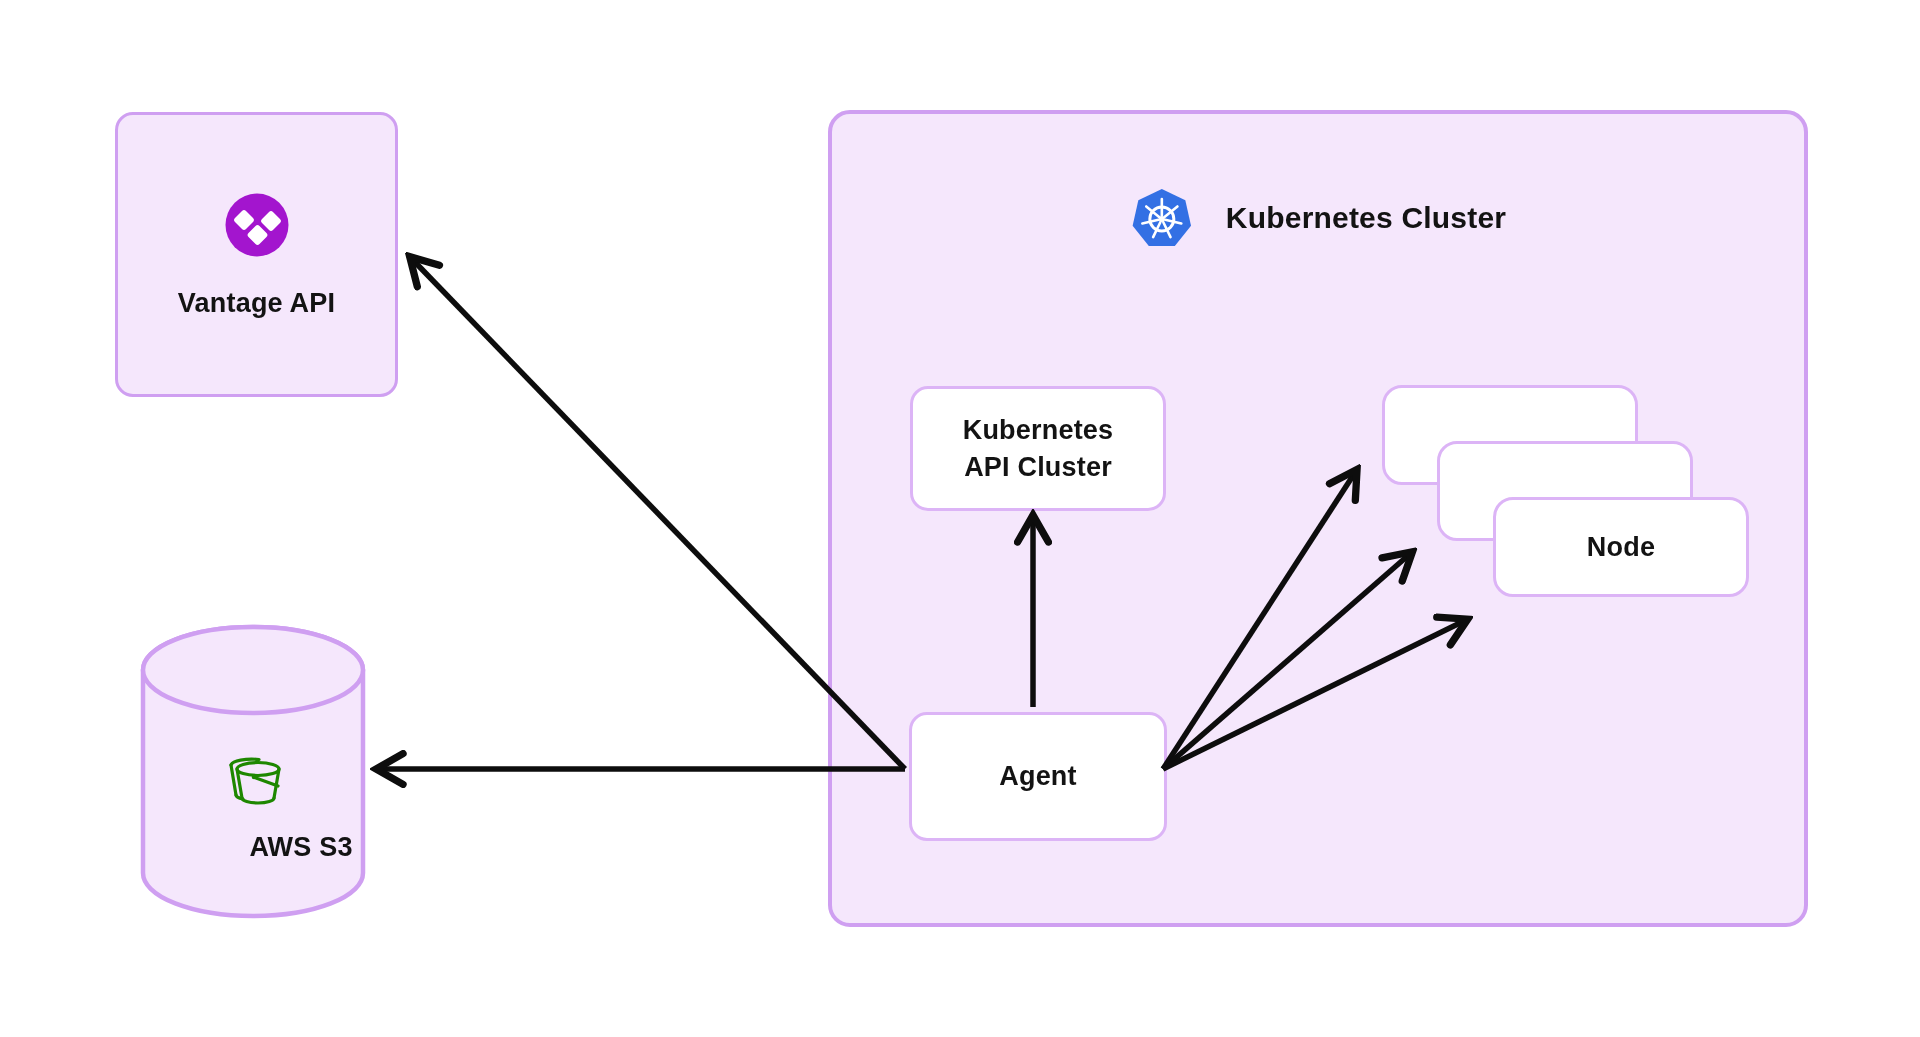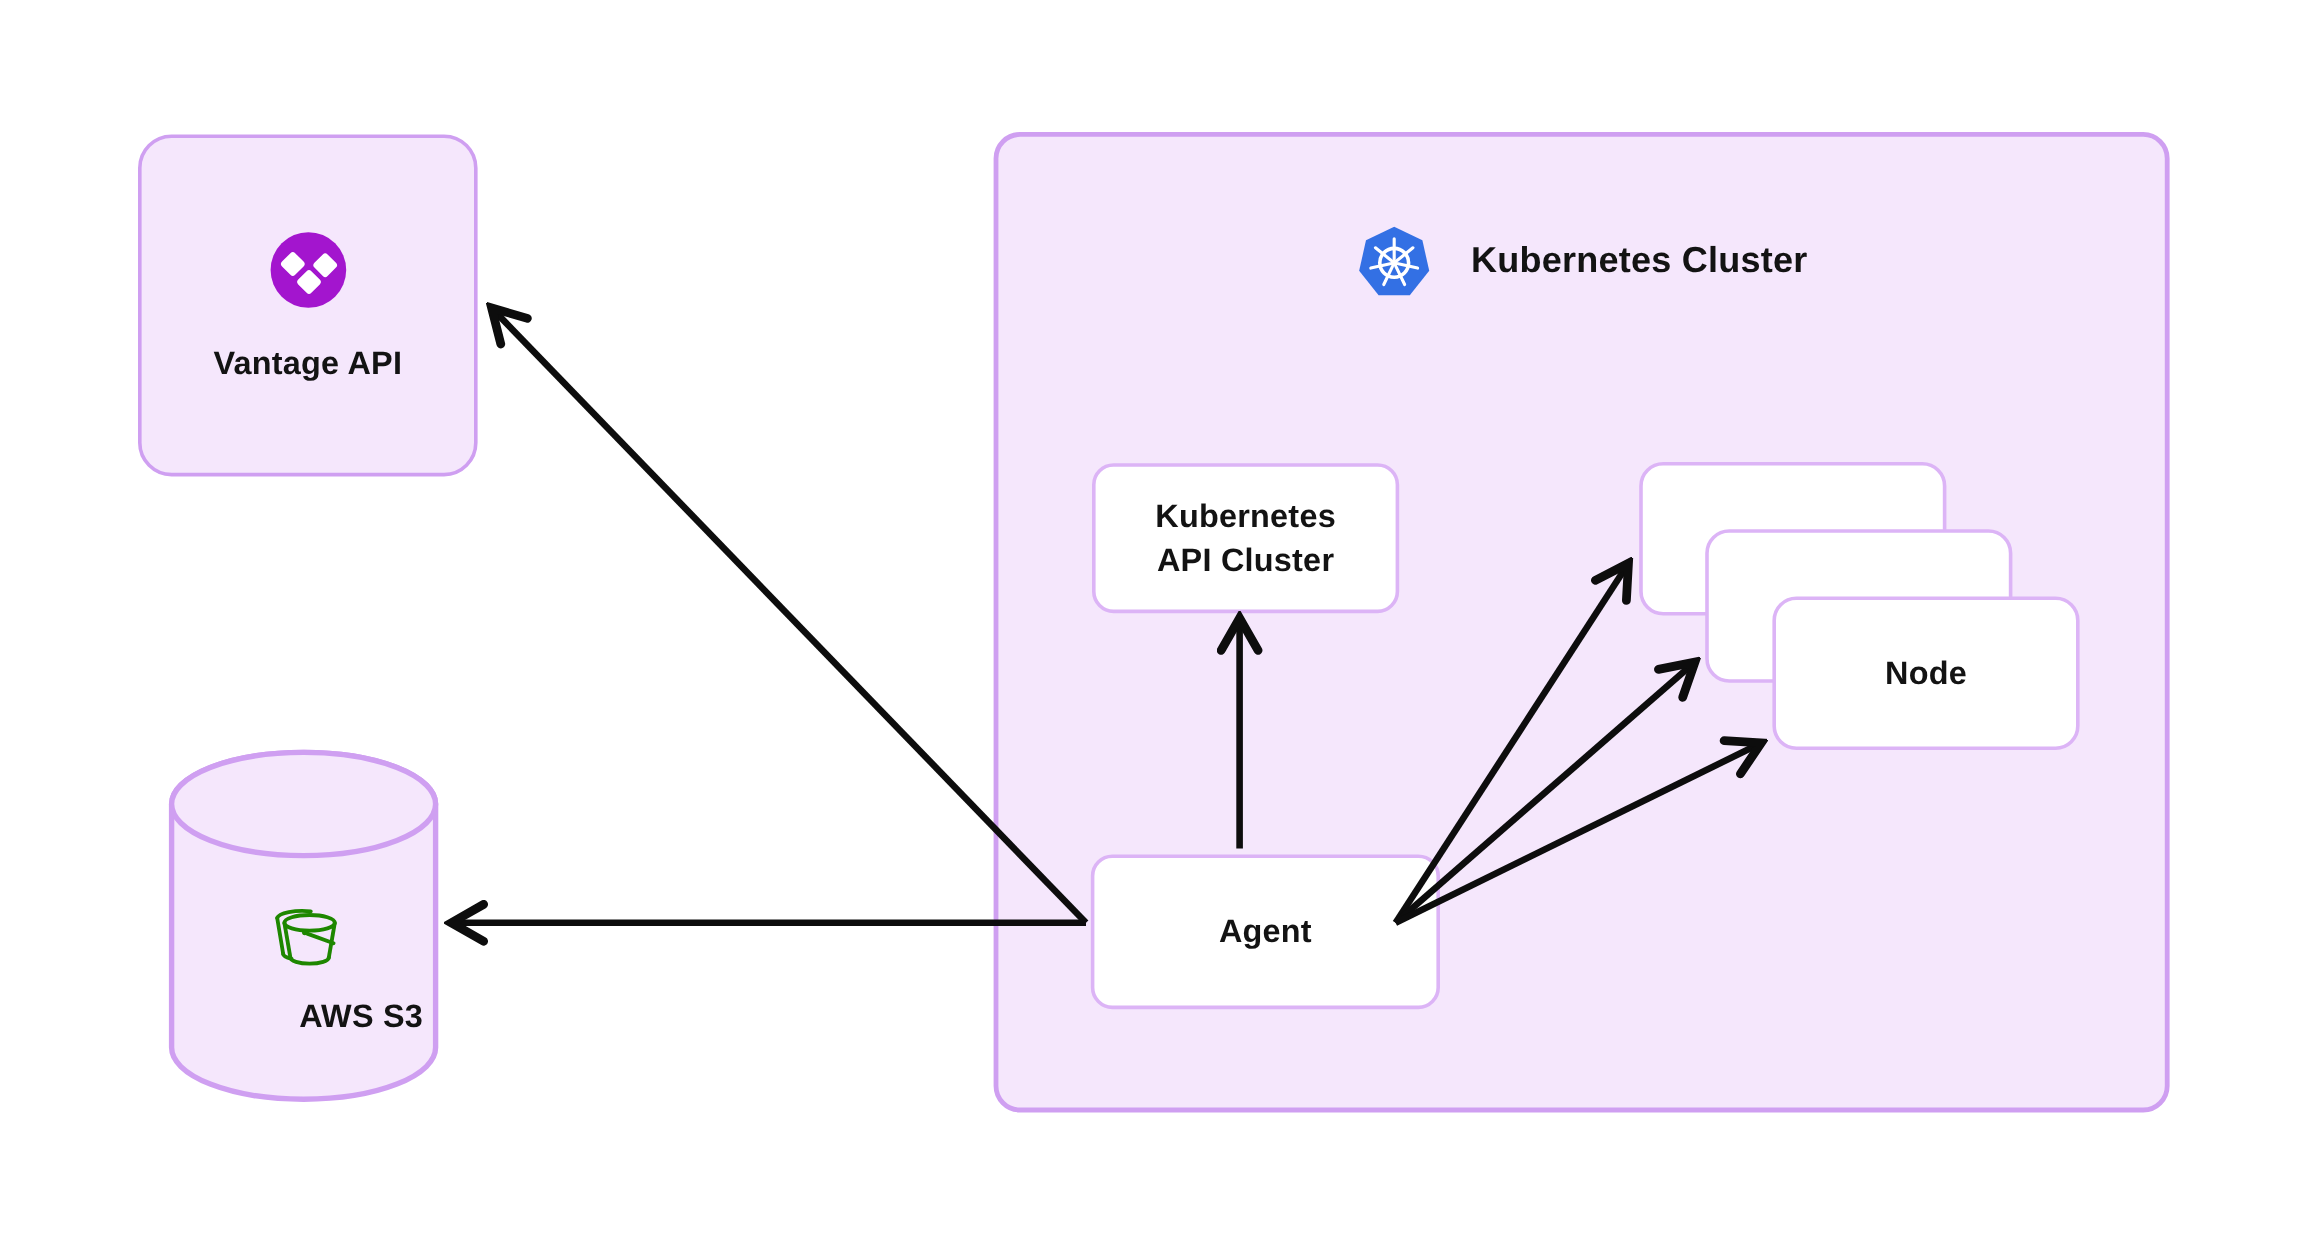--- a/index.html
+++ b/index.html
@@ -1,21 +1,21 @@
 <!DOCTYPE html>
 <html><head>
 <meta charset="utf-8">
 <style>
   html,body { margin:0; padding:0; background:#ffffff; }
   body { font-family:"Liberation Sans", sans-serif; }
   #canvas { position:relative; width:1920px; height:1037px; background:#ffffff; overflow:hidden; }
 
   .panel {
     position:absolute; box-sizing:border-box;
-    background:#f5e7fc; border:3px solid #cf9ff1; border-radius:28px;
+    background:#f5e7fc; border:3px solid #cf9ff1; border-radius:18px;
   }
   .white-box {
     position:absolute; box-sizing:border-box;
     background:#ffffff; border:3px solid #dcb4f6; border-radius:18px;
     display:flex; align-items:center; justify-content:center;
   }
   .label {
     font-weight:700; color:#131313; font-size:27px; line-height:1.35;
     text-align:center; letter-spacing:0.2px;
   }
@@ -31,23 +31,23 @@
   #s3-cylinder .bucket { position:absolute; left:81px; top:122px; width:64px; height:64px; }
   #s3-cylinder .label { position:absolute; left:0; top:206px; width:100%;margin-left:48px; }
 
   
   #cluster-panel { left:828px; top:110px; width:980px; height:817px; border-width:4px; border-radius:22px; }
   #cluster-header { position:absolute; left:50%; top:72px; transform:translateX(-50%);
     display:flex; align-items:center; gap:32px; }
   #cluster-header .icon-wrap { width:64px; height:64px; }
 
   #api-server-box { left:78px; top:272px; width:256px; height:125px; }
-  #agent-box { left:77px; top:598px; width:291px; height:129px; }
+  #agent-box { left:77px; top:598px; width:258px; height:129px; }
 
-  .node-box { width:256px; height:128px; border-radius:20px; }
+  .node-box { width:256px; height:100px; border-radius:20px;margin-left:16px; }
   #node-back { left:534px; top:271px; z-index:1; }
   #node-middle { left:589px; top:327px; z-index:2; }
   #node-front { left:645px; top:383px; z-index:3; }
 
   #arrows-layer { position:absolute; left:0; top:0; width:1920px; height:1037px;
     z-index:10; pointer-events:none; }
   #arrows-layer line { stroke:#0d0d0d; stroke-width:5.5; }
 </style>
 </head>
 <body>

